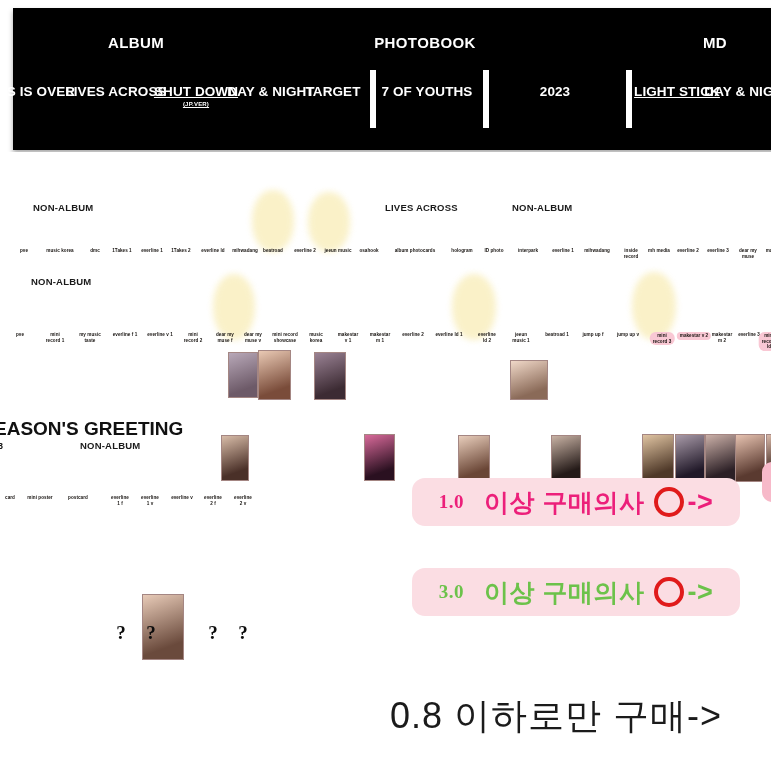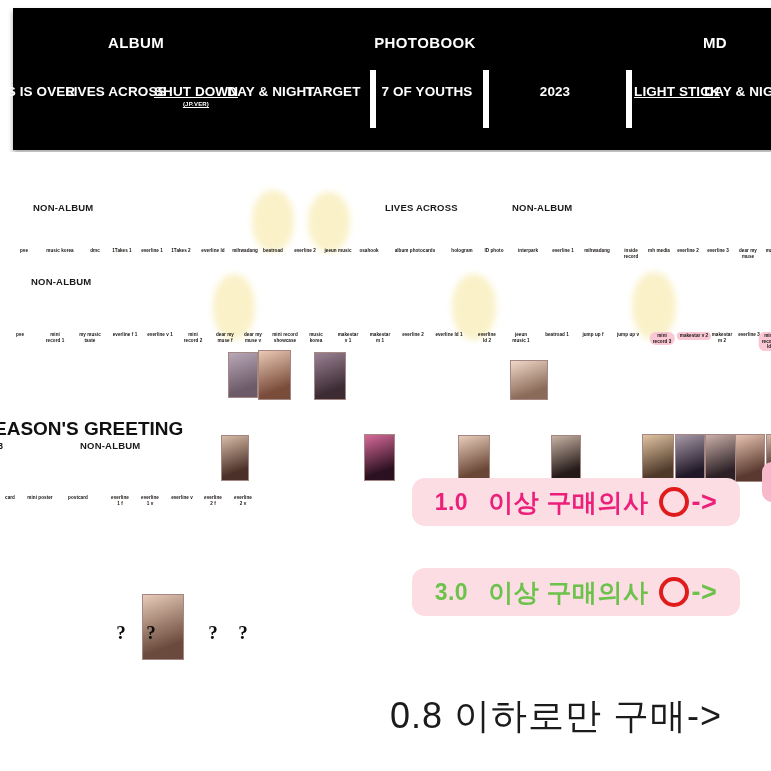--- a/index.html
+++ b/index.html
@@ -75,21 +75,21 @@
     position:absolute;font-size:19px;font-weight:700;color:#0d0d0d;
     transform:translateX(-50%);font-family:"Liberation Serif",serif;
   }
 
   
   .pill{
     position:absolute;border-radius:13px;display:flex;align-items:center;
     justify-content:center;white-space:nowrap;
     font-weight:800;letter-spacing:.5px;
   }
-  .pill .num{font-size:23px;margin-right:20px;font-family:Liberation Sans, sans-serif;}
+  .pill .num{font-size:19px;margin-right:20px;font-family:Liberation Serif, serif;}
   .pill .kr{font-size:25px;}
   .pill .ring{
     display:inline-block;width:22px;height:22px;border-radius:50%;
     border:4px solid #e01b1b;margin:0 2px 0 10px;vertical-align:middle;
   }
   .pill .arrow{font-size:27px;margin-left:1px;}
   .pill-pink{background:#fbdde3;}
   .pill-pink .num,.pill-pink .kr,.pill-pink .arrow{color:#ec1f7a;}
   .pill-green{background:#fbdde3;}
   .pill-green .num,.pill-green .kr,.pill-green .arrow{color:#6cc24a;}

